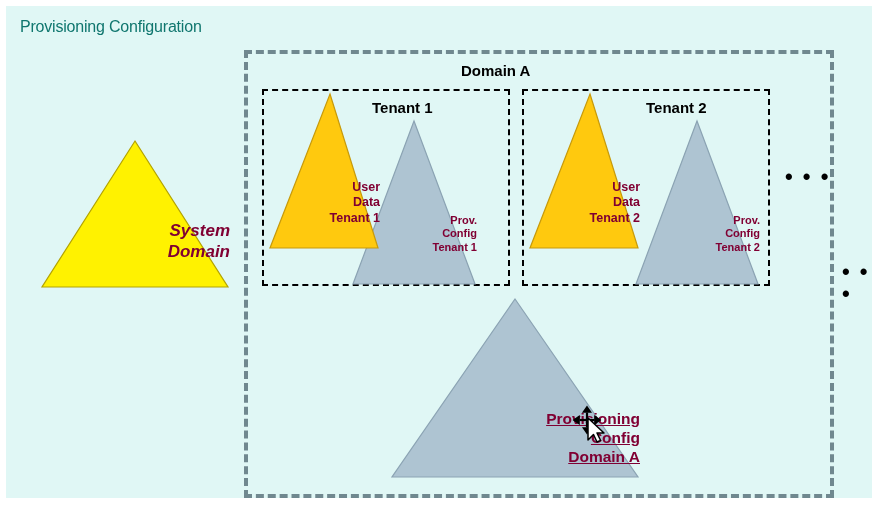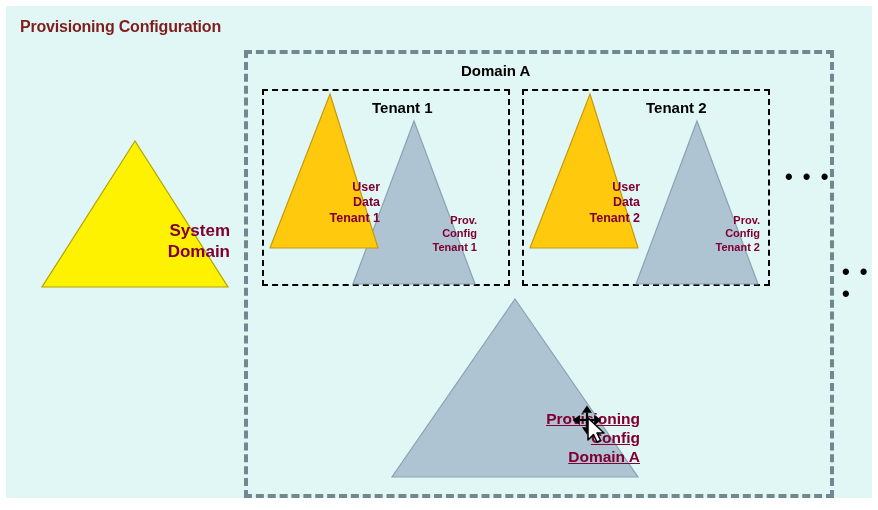--- a/index.html
+++ b/index.html
@@ -29,22 +29,22 @@
     height: 492px;
     background: #e0f7f5;
   }
 
   
   .page-title {
     position: absolute;
     left: 14px;
     top: 12px;
     font-size: 16px;
-    font-weight: bold;
-    color: #7f1d1d;
+    font-weight: normal;
+    color: #0f766e;
     letter-spacing: -0.2px;
     white-space: nowrap;
   }
 
   
   .domain-box {
     position: absolute;
     left: 238px;
     top: 44px;
     width: 590px;
@@ -97,21 +97,21 @@
     width: 100%;
     text-align: right;
     font-weight: bold;
     color: #800033;
     line-height: 1.22;
     pointer-events: none;
     white-space: pre-line;
   }
 
   
-  #tri-system { left: 34px; top: 133px; width: 190px; height: 150px; }
+  #tri-system { left: 34px; top: 133px; width: 190px; height: 150px; font-style: italic; }
   #tri-system .tri-label {
     top: 82px;
     font-size: 17px;
   }
 
   
   .tri-user { width: 112px; height: 158px; }
   #tri-user-1 { left: 262px; top: 86px; }
   #tri-user-2 { left: 522px; top: 86px; }
   .tri-user .tri-label {

